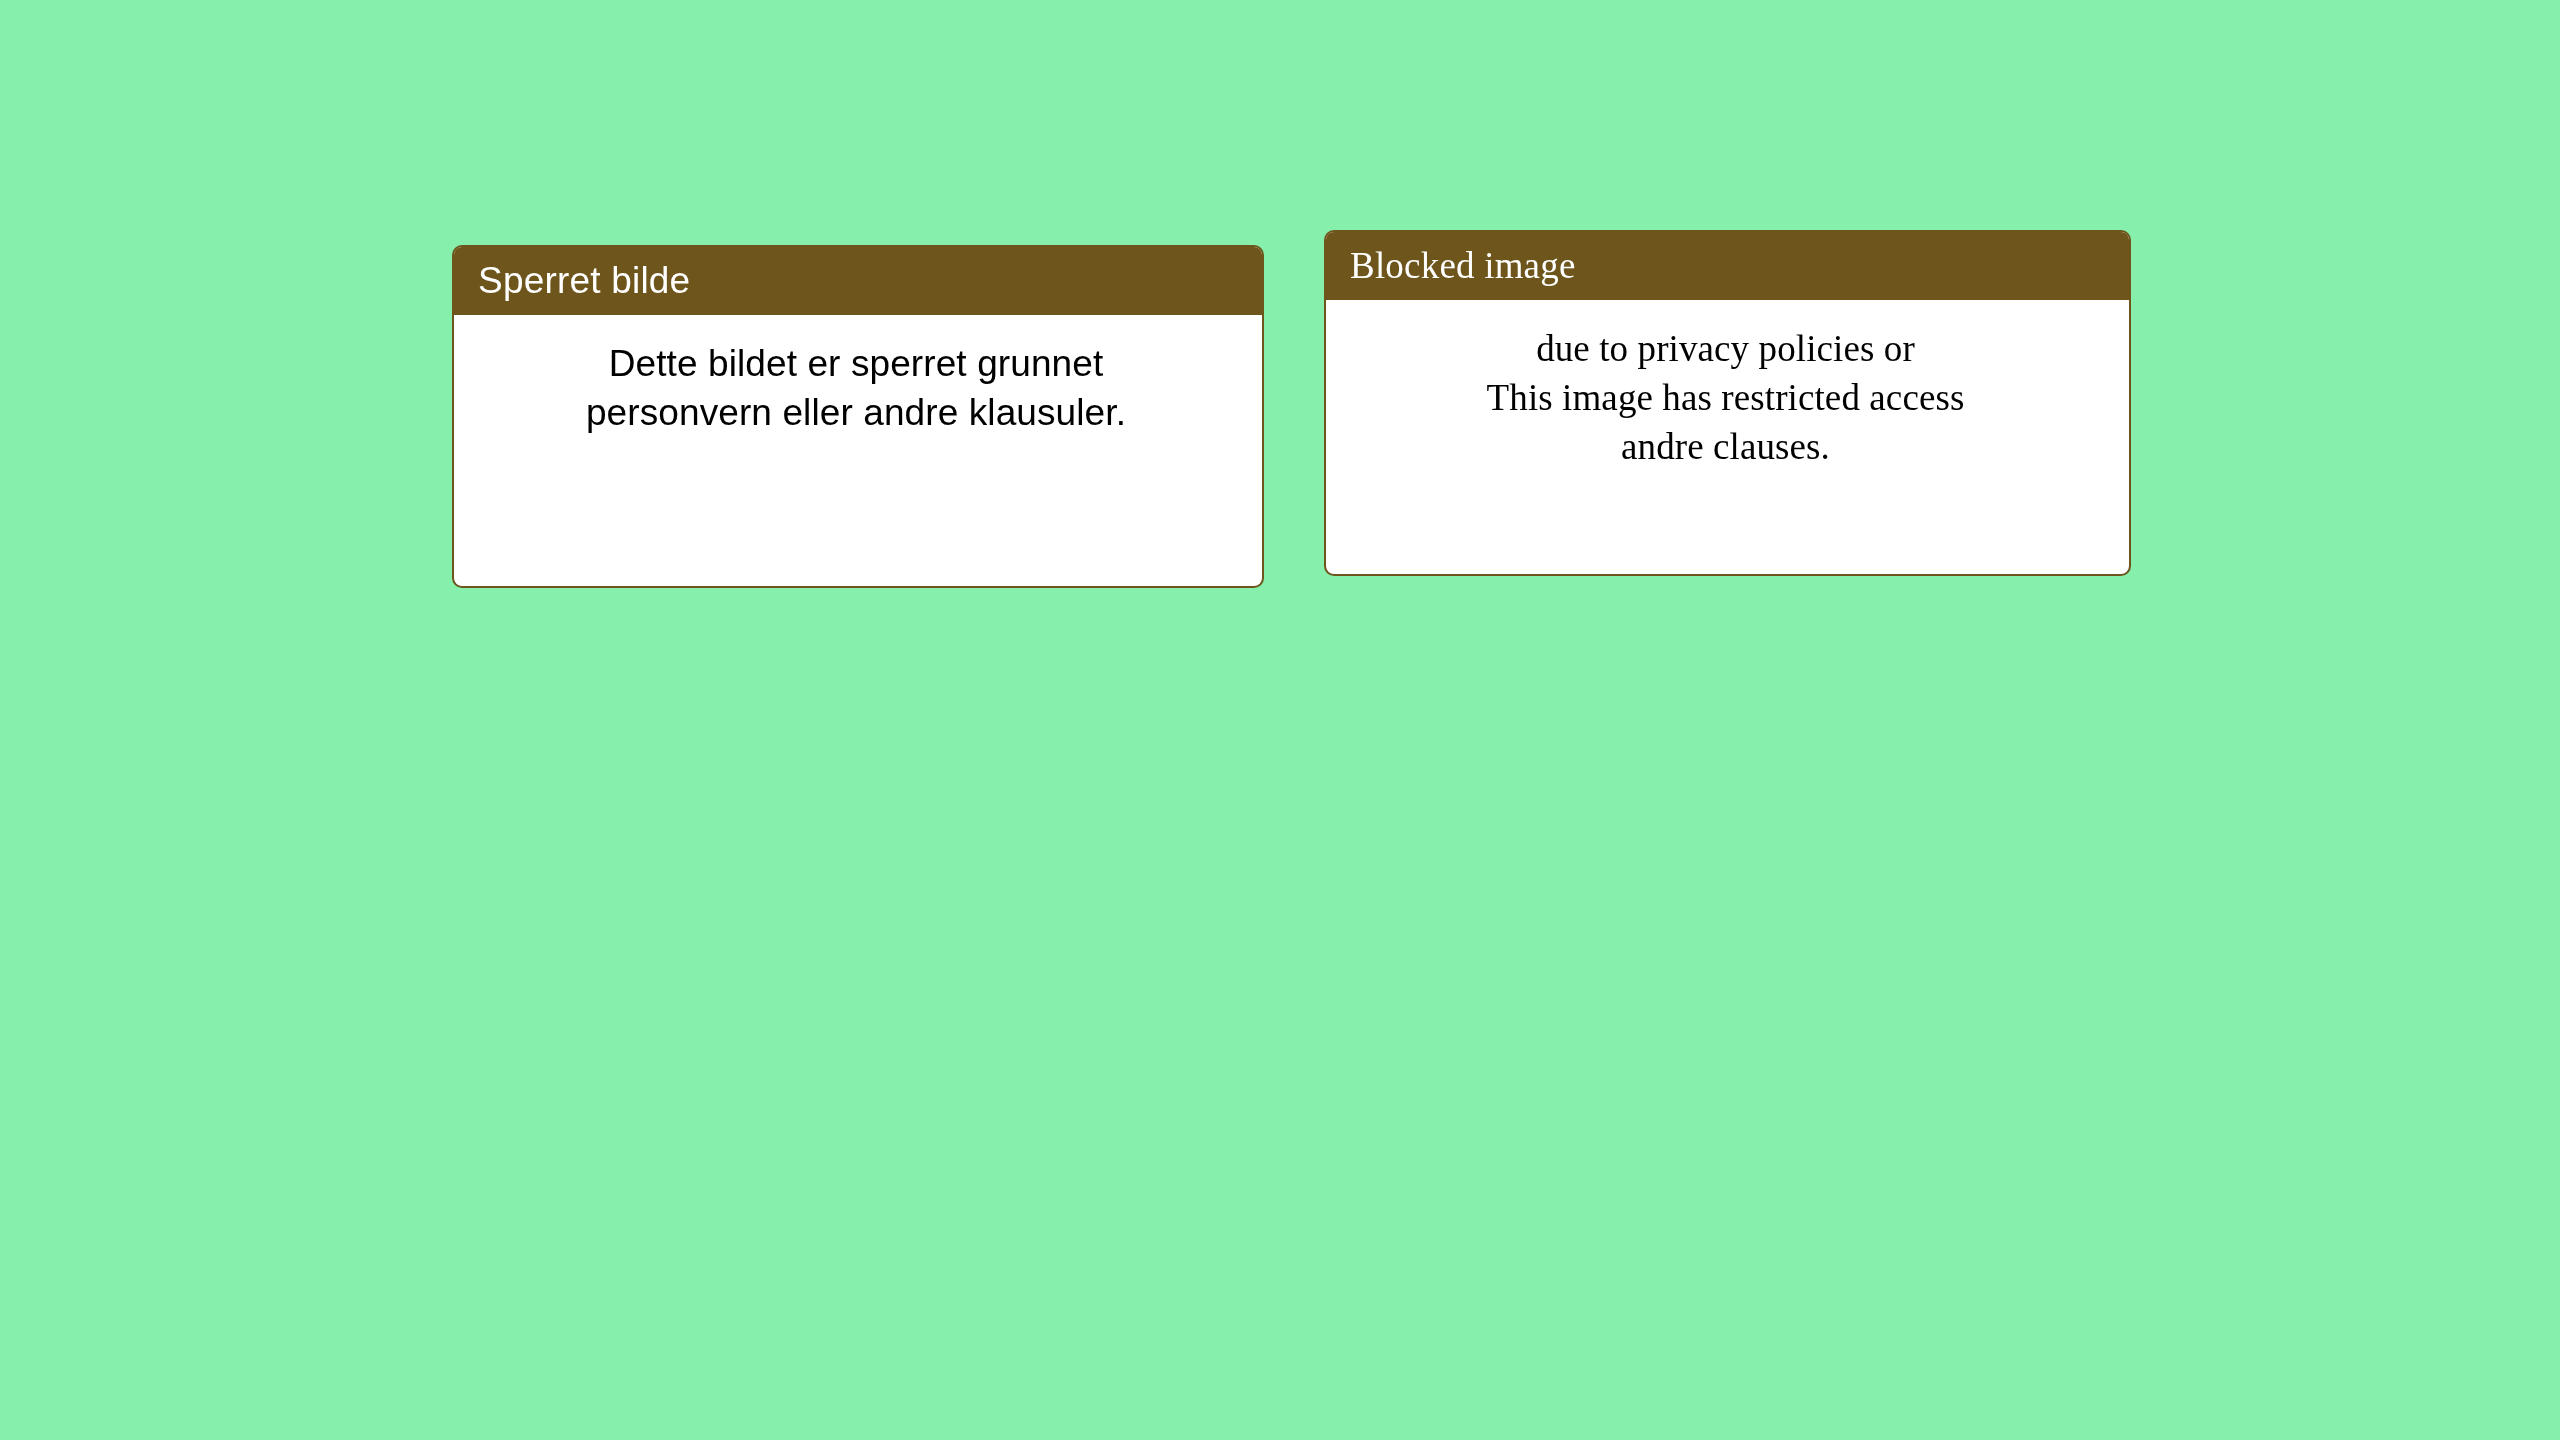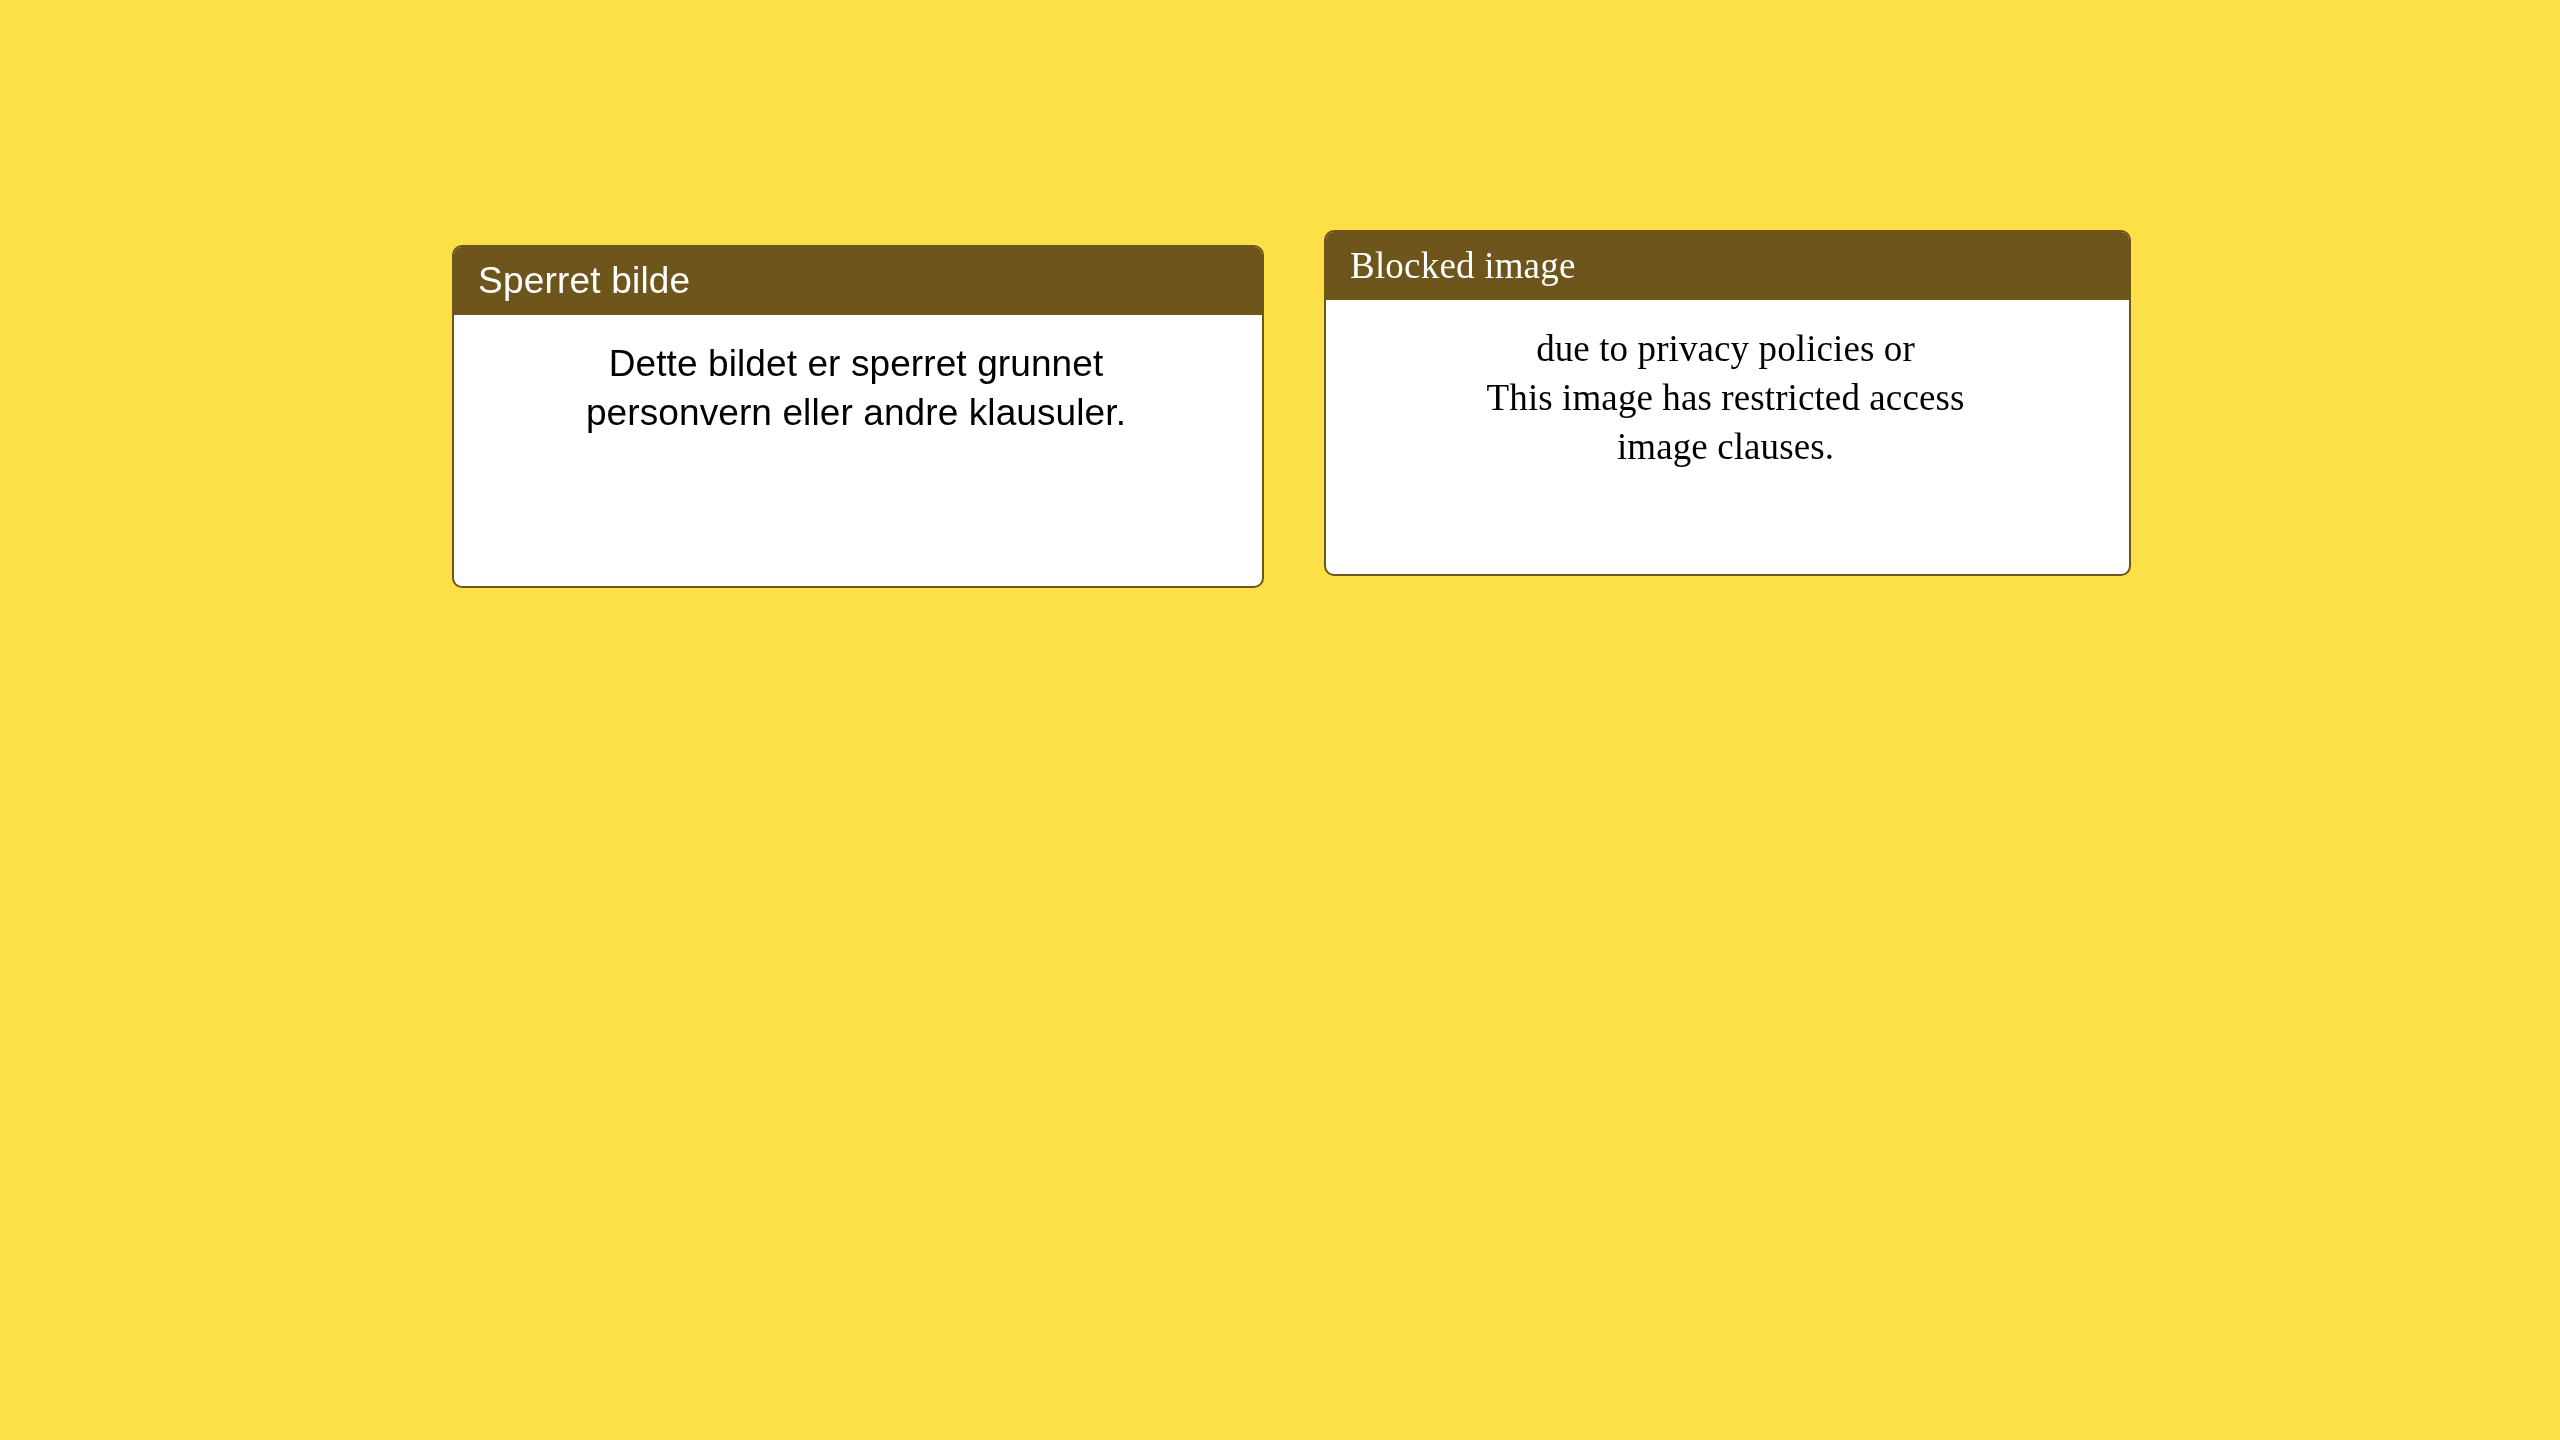--- a/index.html
+++ b/index.html
@@ -10,21 +10,21 @@
     height: 1440px;
     overflow: hidden;
   }
   body {
     font-family: "Liberation Sans", sans-serif;
   }
   .stage {
     position: relative;
     width: 2560px;
     height: 1440px;
-    background: #fde047;
+    background: #86efac;
   }
   .notice-card {
     position: absolute;
     box-sizing: border-box;
     background: #ffffff;
     border: 2px solid #6d551c;
     border-radius: 10px;
     overflow: hidden;
   }
   .notice-card.card-no {
@@ -76,17 +76,17 @@
       <span class="line">Dette bildet er sperret grunnet</span>
       <span class="line">personvern eller andre klausuler.</span>
     </div>
   </div>
 
   <div class="notice-card card-en">
     <div class="notice-header">Blocked image</div>
     <div class="notice-body">
       <span class="line">due to privacy policies or</span>
       <span class="line">This image has restricted access</span>
-      <span class="line">image clauses.</span>
+      <span class="line">andre clauses.</span>
     </div>
   </div>
 
 </div>
 
 </body></html>

